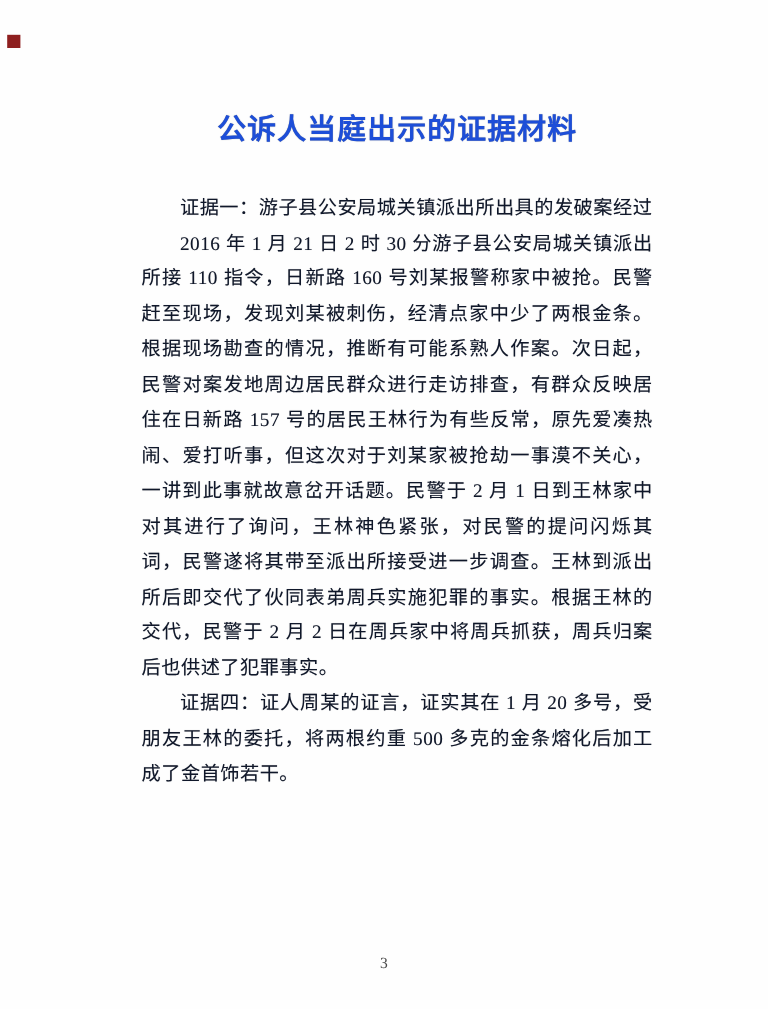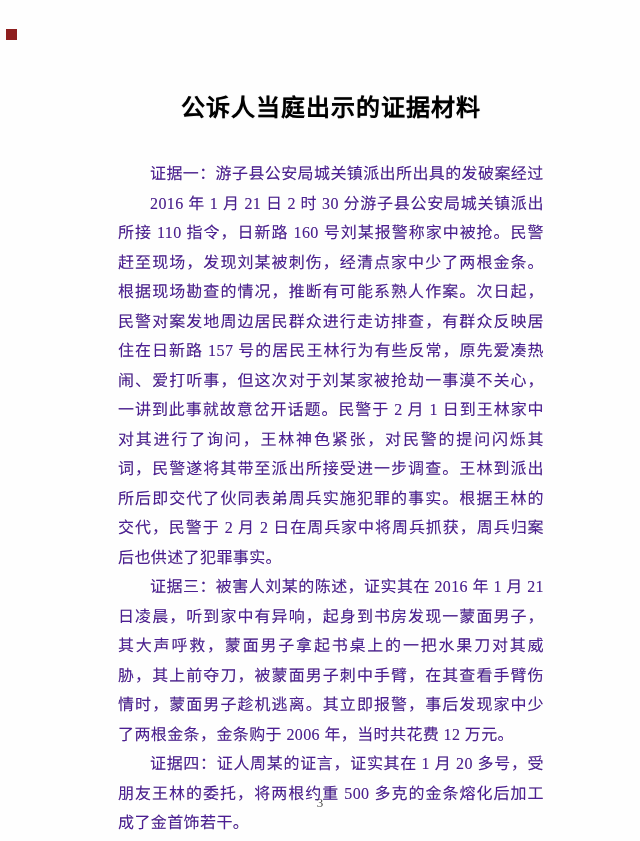--- a/index.html
+++ b/index.html
@@ -29,32 +29,32 @@
     left: 118px;
     top: 88px;
     width: 426px;
   }
   .doc-title {
     margin: 0 0 36px 0;
     font-size: 24px;
     font-weight: bold;
     letter-spacing: 1px;
     text-align: center;
-    color: #000000;
+    color: #1d4ed8;
     
     text-shadow: 0 0 0.7px rgba(50,50,50,0.55);
   }
   .para {
     margin: 0;
     font-size: 16px;
     line-height: 29.5px;
     letter-spacing: 0.4px;
     text-align: justify;
     text-indent: 2em;
-    color: #4c1d95;
+    color: #0f172a;
     text-shadow: 0 0 0.6px rgba(70,70,70,0.45);
   }
   .page-number {
     position: absolute;
     left: 0;
     bottom: 30px;
     width: 100%;
     text-align: center;
     font-size: 13px;
     color: #4a4a4a;
@@ -68,20 +68,19 @@
   <div class="red-mark"></div>
 
   <div class="content">
     <h1 class="doc-title">公诉人当庭出示的证据材料</h1>
 
     <p class="para">证据一：游子县公安局城关镇派出所出具的发破案经过</p>
 
     <p class="para">2016 年 1 月 21 日 2 时 30 分游子县公安局城关镇派出所接 110 指令，日新路 160 号刘某报警称家中被抢。民警赶至现场，发现刘某被刺伤，经清点家中少了两根金条。根据现场勘查的情况，推断有可能系熟人作案。次日起，民警对案发地周边居民群众进行走访排查，有群众反映居住在日新路 157 号的居民王林行为有些反常，原先爱凑热闹、爱打听事，但这次对于刘某家被抢劫一事漠不关心，一讲到此事就故意岔开话题。民警于 2 月 1 日到王林家中对其进行了询问，王林神色紧张，对民警的提问闪烁其词，民警遂将其带至派出所接受进一步调查。王林到派出所后即交代了伙同表弟周兵实施犯罪的事实。根据王林的交代，民警于 2 月 2 日在周兵家中将周兵抓获，周兵归案后也供述了犯罪事实。</p>
 
 
-    <p class="para">证据三：被害人刘某的陈述，证实其在 2016 年 1 月 21 日凌晨，听到家中有异响，起身到书房发现一蒙面男子，其大声呼救，蒙面男子拿起书桌上的一把水果刀对其威胁，其上前夺刀，被蒙面男子刺中手臂，在其查看手臂伤情时，蒙面男子趁机逃离。其立即报警，事后发现家中少了两根金条，金条购于 2006 年，当时共花费 12 万元。</p>
 
     <p class="para">证据四：证人周某的证言，证实其在 1 月 20 多号，受朋友王林的委托，将两根约重 500 多克的金条熔化后加工成了金首饰若干。</p>
   </div>
 
   <div class="page-number">3</div>
 
 </div>
 
 </body></html>

